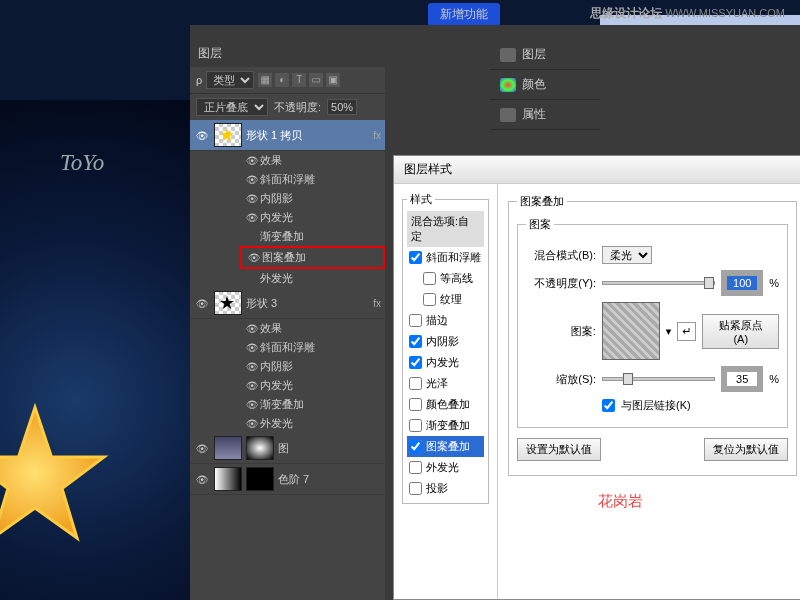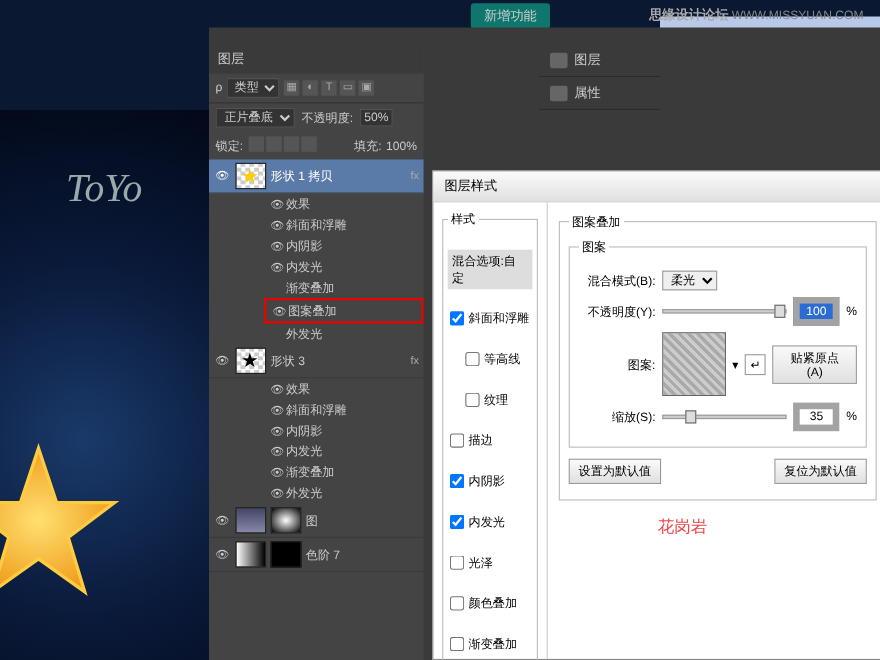--- a/index.html
+++ b/index.html
@@ -1,23 +1,23 @@
 <!DOCTYPE html>
 <html><head>
 <meta charset="utf-8">
 <style>
 * { margin: 0; padding: 0; box-sizing: border-box; font-family: "Microsoft YaHei", sans-serif; }
 body { background: #0a1832; width: 800px; height: 600px; overflow: hidden; position: relative; }
 
-.top-toolbar { position: absolute; top: 3px; right: 300px; background: #0f766e; padding: 3px 12px; font-size: 12px; color: #ccc; border-radius: 3px; }
+.top-toolbar { position: absolute; top: 3px; right: 300px; background: #1d4ed8; padding: 3px 12px; font-size: 12px; color: #ccc; border-radius: 3px; }
 .watermark { position: absolute; top: 5px; right: 15px; color: #888; font-size: 11px; }
 .watermark b { color: #aaa; font-size: 12px; }
 
 .canvas-area { position: absolute; left: 0; top: 100px; width: 190px; height: 500px; background: radial-gradient(circle at 40% 60%, #1a3a6a 0%, #0a1a3a 50%, #020818 100%); overflow: hidden; }
-.logo { position: absolute; top: 50px; left: 60px; color: #9aa; font-size: 36px; font-style: italic; font-family: serif; }
+.logo { position: absolute; top: 50px; left: 60px; color: #9aa; font-size: 23px; font-style: italic; font-family: serif; }
 .star { position: absolute; bottom: 50px; left: -40px; width: 150px; height: 150px; }
 
 .panels-bg { position: absolute; left: 190px; top: 25px; width: 610px; height: 575px; background: #3a3a3a; }
 
 .layers-panel { position: absolute; left: 190px; top: 40px; width: 195px; height: 560px; background: #444; color: #ccc; font-size: 11px; }
 .layers-header { background: #3a3a3a; padding: 5px 8px; font-size: 12px; }
 .layers-toolbar { padding: 4px 6px; display: flex; align-items: center; gap: 4px; background: #444; border-bottom: 1px solid #333; }
 .layers-toolbar select { background: #333; color: #ccc; border: 1px solid #555; font-size: 11px; padding: 1px 2px; }
 .type-icons { display: flex; gap: 3px; }
 .type-icons span { width: 14px; height: 14px; background: #555; display: inline-block; font-size: 10px; text-align: center; line-height: 14px; color: #aaa; }
@@ -46,21 +46,21 @@
 .right-panels { position: absolute; left: 490px; top: 40px; width: 110px; background: #3a3a3a; }
 .panel-tab { padding: 6px 10px; color: #ccc; font-size: 12px; display: flex; align-items: center; gap: 6px; border-bottom: 1px solid #2a2a2a; }
 .panel-tab .ic { width: 16px; height: 14px; background: #666; border-radius: 2px; }
 
 .dialog { position: absolute; left: 393px; top: 155px; width: 415px; height: 445px; background: #ffffff; border: 1px solid #888; font-size: 12px; }
 .dialog-title { background: linear-gradient(#fafafa, #e0e0e0); padding: 5px 10px; border-bottom: 1px solid #ccc; }
 .dialog-body { display: flex; height: calc(100% - 28px); }
 .style-list { width: 104px; border-right: 1px solid #ccc; padding: 8px; }
 .style-list fieldset { border: 1px solid #bbb; padding: 4px; }
 .style-list legend { font-size: 11px; padding: 0 3px; }
-.style-row { display: flex; align-items: center; padding: 3px 2px; gap: 4px; font-size: 11px; margin-top: 16px; }
+.style-row { display: flex; align-items: center; padding: 3px 2px; gap: 4px; font-size: 11px; }
 .style-row.sel { background: #2b6cd4; color: #fff; }
 .style-row input[type=checkbox] { margin: 0; }
 .style-row.header { background: #ddd; font-weight: normal; padding: 3px 4px; }
 
 .style-content { flex: 1; padding: 10px; }
 .style-content fieldset { border: 1px solid #bbb; padding: 8px; margin-bottom: 6px; }
 .style-content legend { font-size: 11px; padding: 0 3px; }
 .form-row { display: flex; align-items: center; gap: 6px; margin: 6px 0; font-size: 11px; }
 .form-row label { width: 70px; text-align: right; }
 .form-row select { border: 1px solid #999; padding: 1px 3px; font-size: 11px; }
@@ -110,26 +110,20 @@
       <span>T</span>
       <span>▭</span>
       <span>▣</span>
     </div>
   </div>
   <div class="blend-row">
     <select><option>正片叠底</option></select>
     <span>不透明度:</span>
     <span class="pct">50%</span>
   </div>
-  <div class="lock-row">
-    <span>锁定:</span>
-    <span class="lock-icons"><span></span><span></span><span></span><span></span></span>
-    <span style="margin-left:auto">填充:</span>
-    <span class="pct">100%</span>
-  </div>
 
   <div class="layer-item active">
     <span class="eye">👁</span>
     <span class="thumb checker star-shape"></span>
     <span class="layer-name">形状 1 拷贝</span>
     <span class="fx-label">fx</span>
   </div>
   <div class="fx-list">
     <div class="fx-row">
         <span class="eye">👁</span>
@@ -206,20 +200,24 @@
     <span class="thumb gradient"></span>
     <span class="mask" style="background:#000"></span>
     <span class="layer-name">色阶 7</span>
   </div>
 </div>
 
 <div class="right-panels">
   <div class="panel-tab">
       <span class="ic"></span>
       <span>图层</span>
+    </div>
+  <div class="panel-tab">
+      <span class="ic" style="background:radial-gradient(#f44,#4f4,#44f)"></span>
+      <span>颜色</span>
     </div>
   <div class="panel-tab">
       <span class="ic"></span>
       <span>属性</span>
     </div>
 </div>
 
 <div class="dialog">
   <div class="dialog-title">图层样式</div>
   <div class="dialog-body">
@@ -302,20 +300,24 @@
             <button class="btn">贴紧原点(A)</button>
           </div>
           <div class="form-row">
             <label>缩放(S):</label>
             <div class="slider">
                 <div class="knob" style="left:18%"></div>
               </div>
             <input type="text" value="35" style="">
             <span>%</span>
           </div>
+          <div class="form-row" style="padding-left:76px">
+            <input type="checkbox" checked="" style="">
+            <span>与图层链接(K)</span>
+          </div>
         </fieldset>
         <div class="form-row" style="justify-content:space-between;gap:20px;margin-top:10px">
           <button class="btn">设置为默认值</button>
           <button class="btn">复位为默认值</button>
         </div>
       </fieldset>
       <div class="annotation">
         <div style="margin-left:30px">花岗岩</div>
       </div>
     </div>

